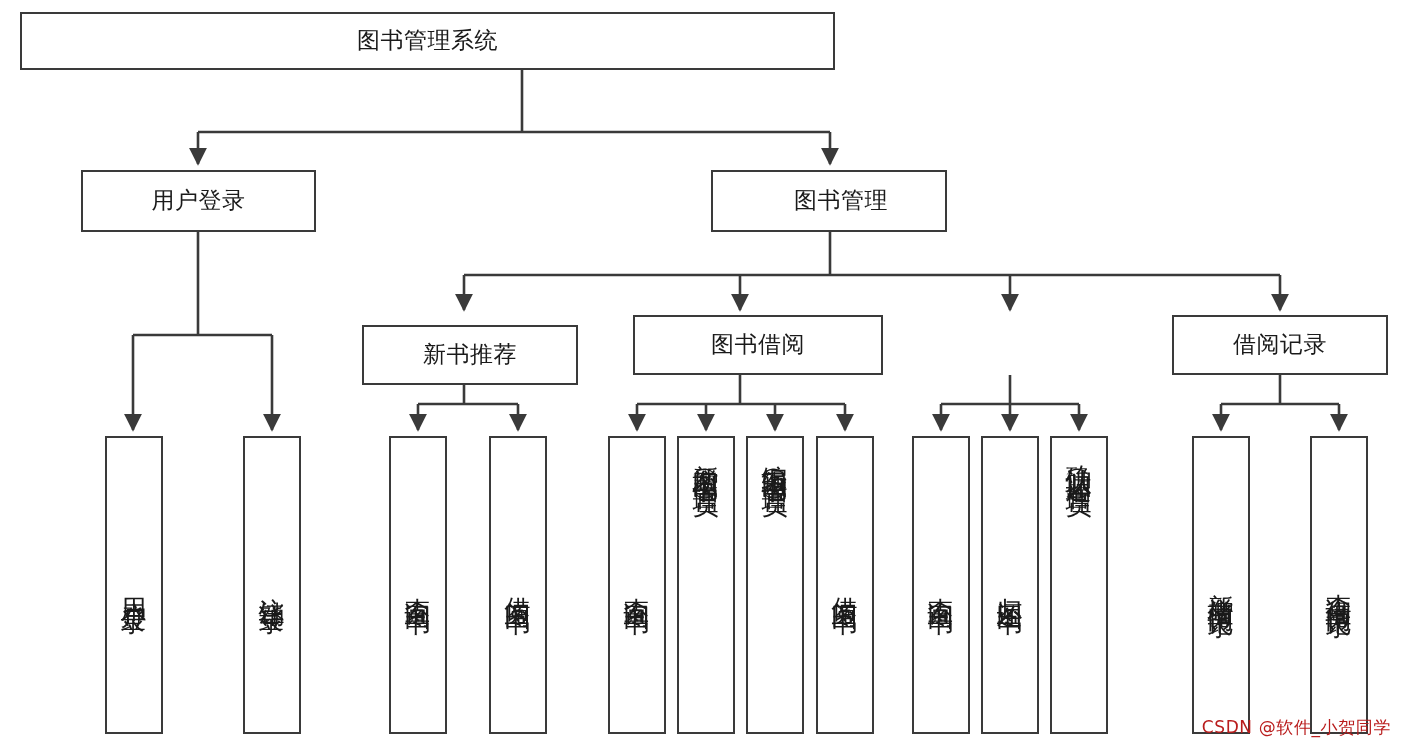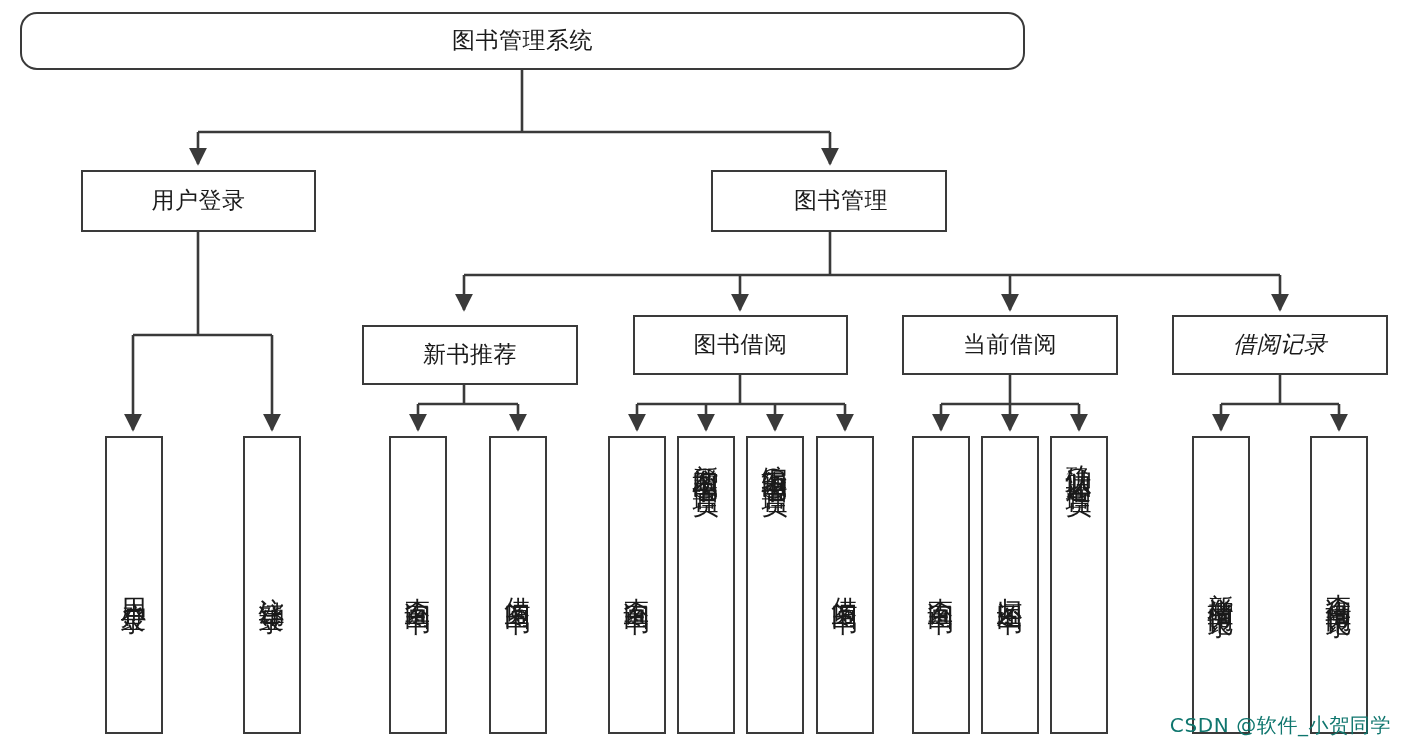--- a/index.html
+++ b/index.html
@@ -62,22 +62,22 @@
   .node.vert.center-v {
     align-items: center;
   }
   .node.vert.center-v .lbl {
     padding-top: 0;
   }
   #watermark {
     position: absolute;
     right: 14px;
     bottom: 8px;
-    font-size: 20px;
-    color: #0f766e;
+    font-size: 17px;
+    color: #b91c1c;
     letter-spacing: 0.6px;
     white-space: nowrap;
     user-select: none;
     text-align: center;
   }
 </style>
 </head>
 <body>
 
 <div id="canvas">
@@ -125,41 +125,38 @@
       <path d="M 1010 404 L 1010 430" marker-end="url(#arrow)"></path>
       <path d="M 1079 404 L 1079 430" marker-end="url(#arrow)"></path>
 
       <path d="M 1280 375 L 1280 404"></path>
       <path d="M 1221 404 L 1339 404"></path>
       <path d="M 1221 404 L 1221 430" marker-end="url(#arrow)"></path>
       <path d="M 1339 404 L 1339 430" marker-end="url(#arrow)"></path>
     </g>
   </svg>
 
-  <div class="node horiz" style="left:20px; top:12px; width:1005px; height:58px;border-radius:17px;">
+  <div class="node horiz" style="left:20px; top:12px; width:815px; height:58px;">
     <span class="lbl">图书管理系统</span>
   </div>
 
   <div class="node horiz" style="left:81px; top:170px; width:235px; height:62px;">
     <span class="lbl">用户登录</span>
   </div>
   <div class="node horiz" style="left:711px; top:170px; width:236px; height:62px;padding-left:24px;">
     <span class="lbl">图书管理</span>
   </div>
 
   <div class="node horiz" style="left:362px; top:315px; width:216px; height:60px;margin-top:10px;">
     <span class="lbl">新书推荐</span>
   </div>
-  <div class="node horiz" style="left:633px; top:315px; width:215px; height:60px;">
+  <div class="node horiz" style="left:633px; top:315px; width:250px; height:60px;">
     <span class="lbl">图书借阅</span>
   </div>
-  <div class="node horiz" style="left:902px; top:315px; width:216px; height:60px;">
-    <span class="lbl">当前借阅</span>
-  </div>
-  <div class="node horiz" style="left:1172px; top:315px; width:216px; height:60px;font-style:italic;">
+  <div class="node horiz" style="left:1172px; top:315px; width:216px; height:60px;">
     <span class="lbl">借阅记录</span>
   </div>
 
   <div class="node vert center-v" style="left:105px; top:436px; width:58px; height:298px;">
     <span class="lbl">用户登录</span>
   </div>
   <div class="node vert center-v" style="left:243px; top:436px; width:58px; height:298px;">
     <span class="lbl">注销登录</span>
   </div>
 

